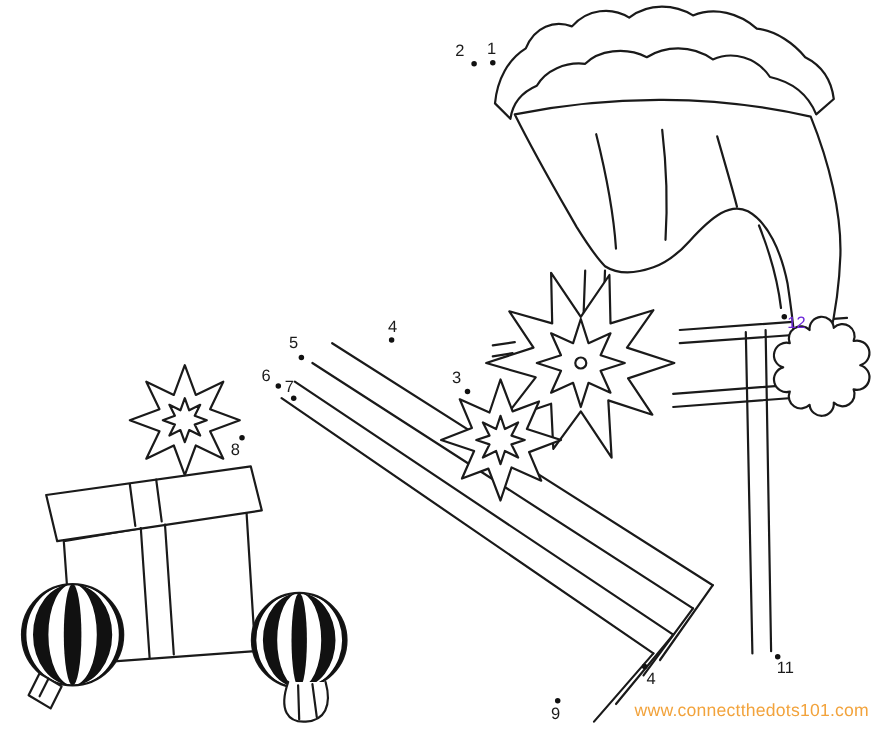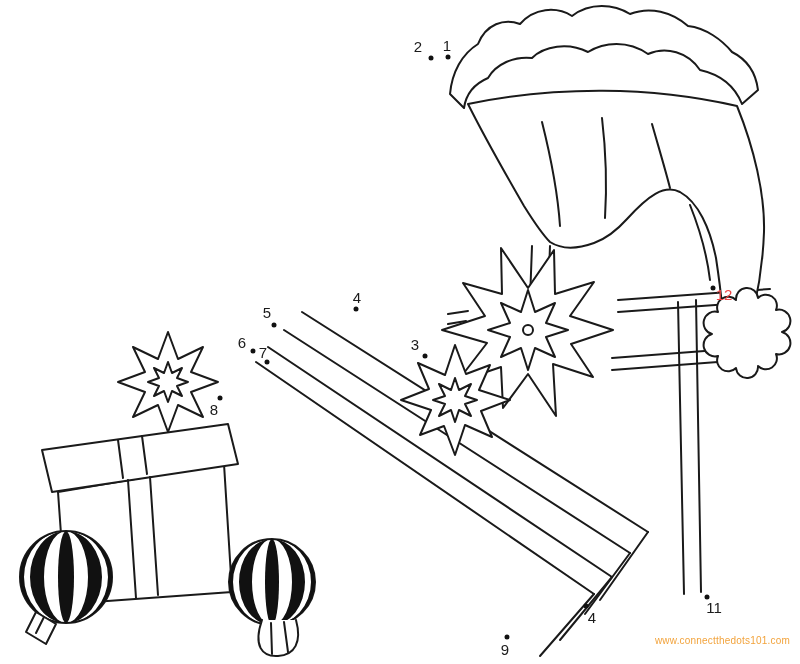--- a/index.html
+++ b/index.html
@@ -34,22 +34,22 @@
     position: absolute;
     width: 5px;
     height: 5px;
     border-radius: 50%;
     background: #111111;
     transform: translate(-50%, -50%);
   }
   .watermark {
     position: absolute;
     right: 10px;
-    bottom: 18px;
-    font-size: 10px;
+    bottom: 8px;
+    font-size: 16px;
     letter-spacing: 0.2px;
   }
 </style>
 </head>
 <body>
 
 <div class="stage">
 
   <svg class="drawing" viewBox="0 0 800 664" xmlns="http://www.w3.org/2000/svg">
 
@@ -149,18 +149,18 @@
       <span class="dot-number" style="left: 263px; top: 352px; color: rgb(27, 27, 27);">7</span>
       <span class="dot" style="left: 267px; top: 362px; background: rgb(17, 17, 17);"></span>
       <span class="dot-number" style="left: 214px; top: 409px; color: rgb(27, 27, 27);">8</span>
       <span class="dot" style="left: 220px; top: 398px; background: rgb(17, 17, 17);"></span>
       <span class="dot-number" style="left: 505px; top: 649px; color: rgb(27, 27, 27);">9</span>
       <span class="dot" style="left: 507px; top: 637px; background: rgb(17, 17, 17);"></span>
       <span class="dot-number" style="left: 592px; top: 617px; color: rgb(27, 27, 27);">4</span>
       <span class="dot" style="left: 586px; top: 606px; background: rgb(17, 17, 17);"></span>
       <span class="dot-number" style="left: 714px; top: 607px; color: rgb(27, 27, 27);">11</span>
       <span class="dot" style="left: 707px; top: 597px; background: rgb(17, 17, 17);"></span>
-      <span class="dot-number" style="left: 724px; top: 294px; color: #ef4444;">12</span>
+      <span class="dot-number" style="left: 724px; top: 294px; color: #6d28d9;">12</span>
       <span class="dot" style="left: 713px; top: 288px; background: rgb(17, 17, 17);"></span>
     </div>
 
   <div class="watermark" style="color: rgb(242, 163, 60);">www.connectthedots101.com</div>
 </div>
 
 </body></html>

